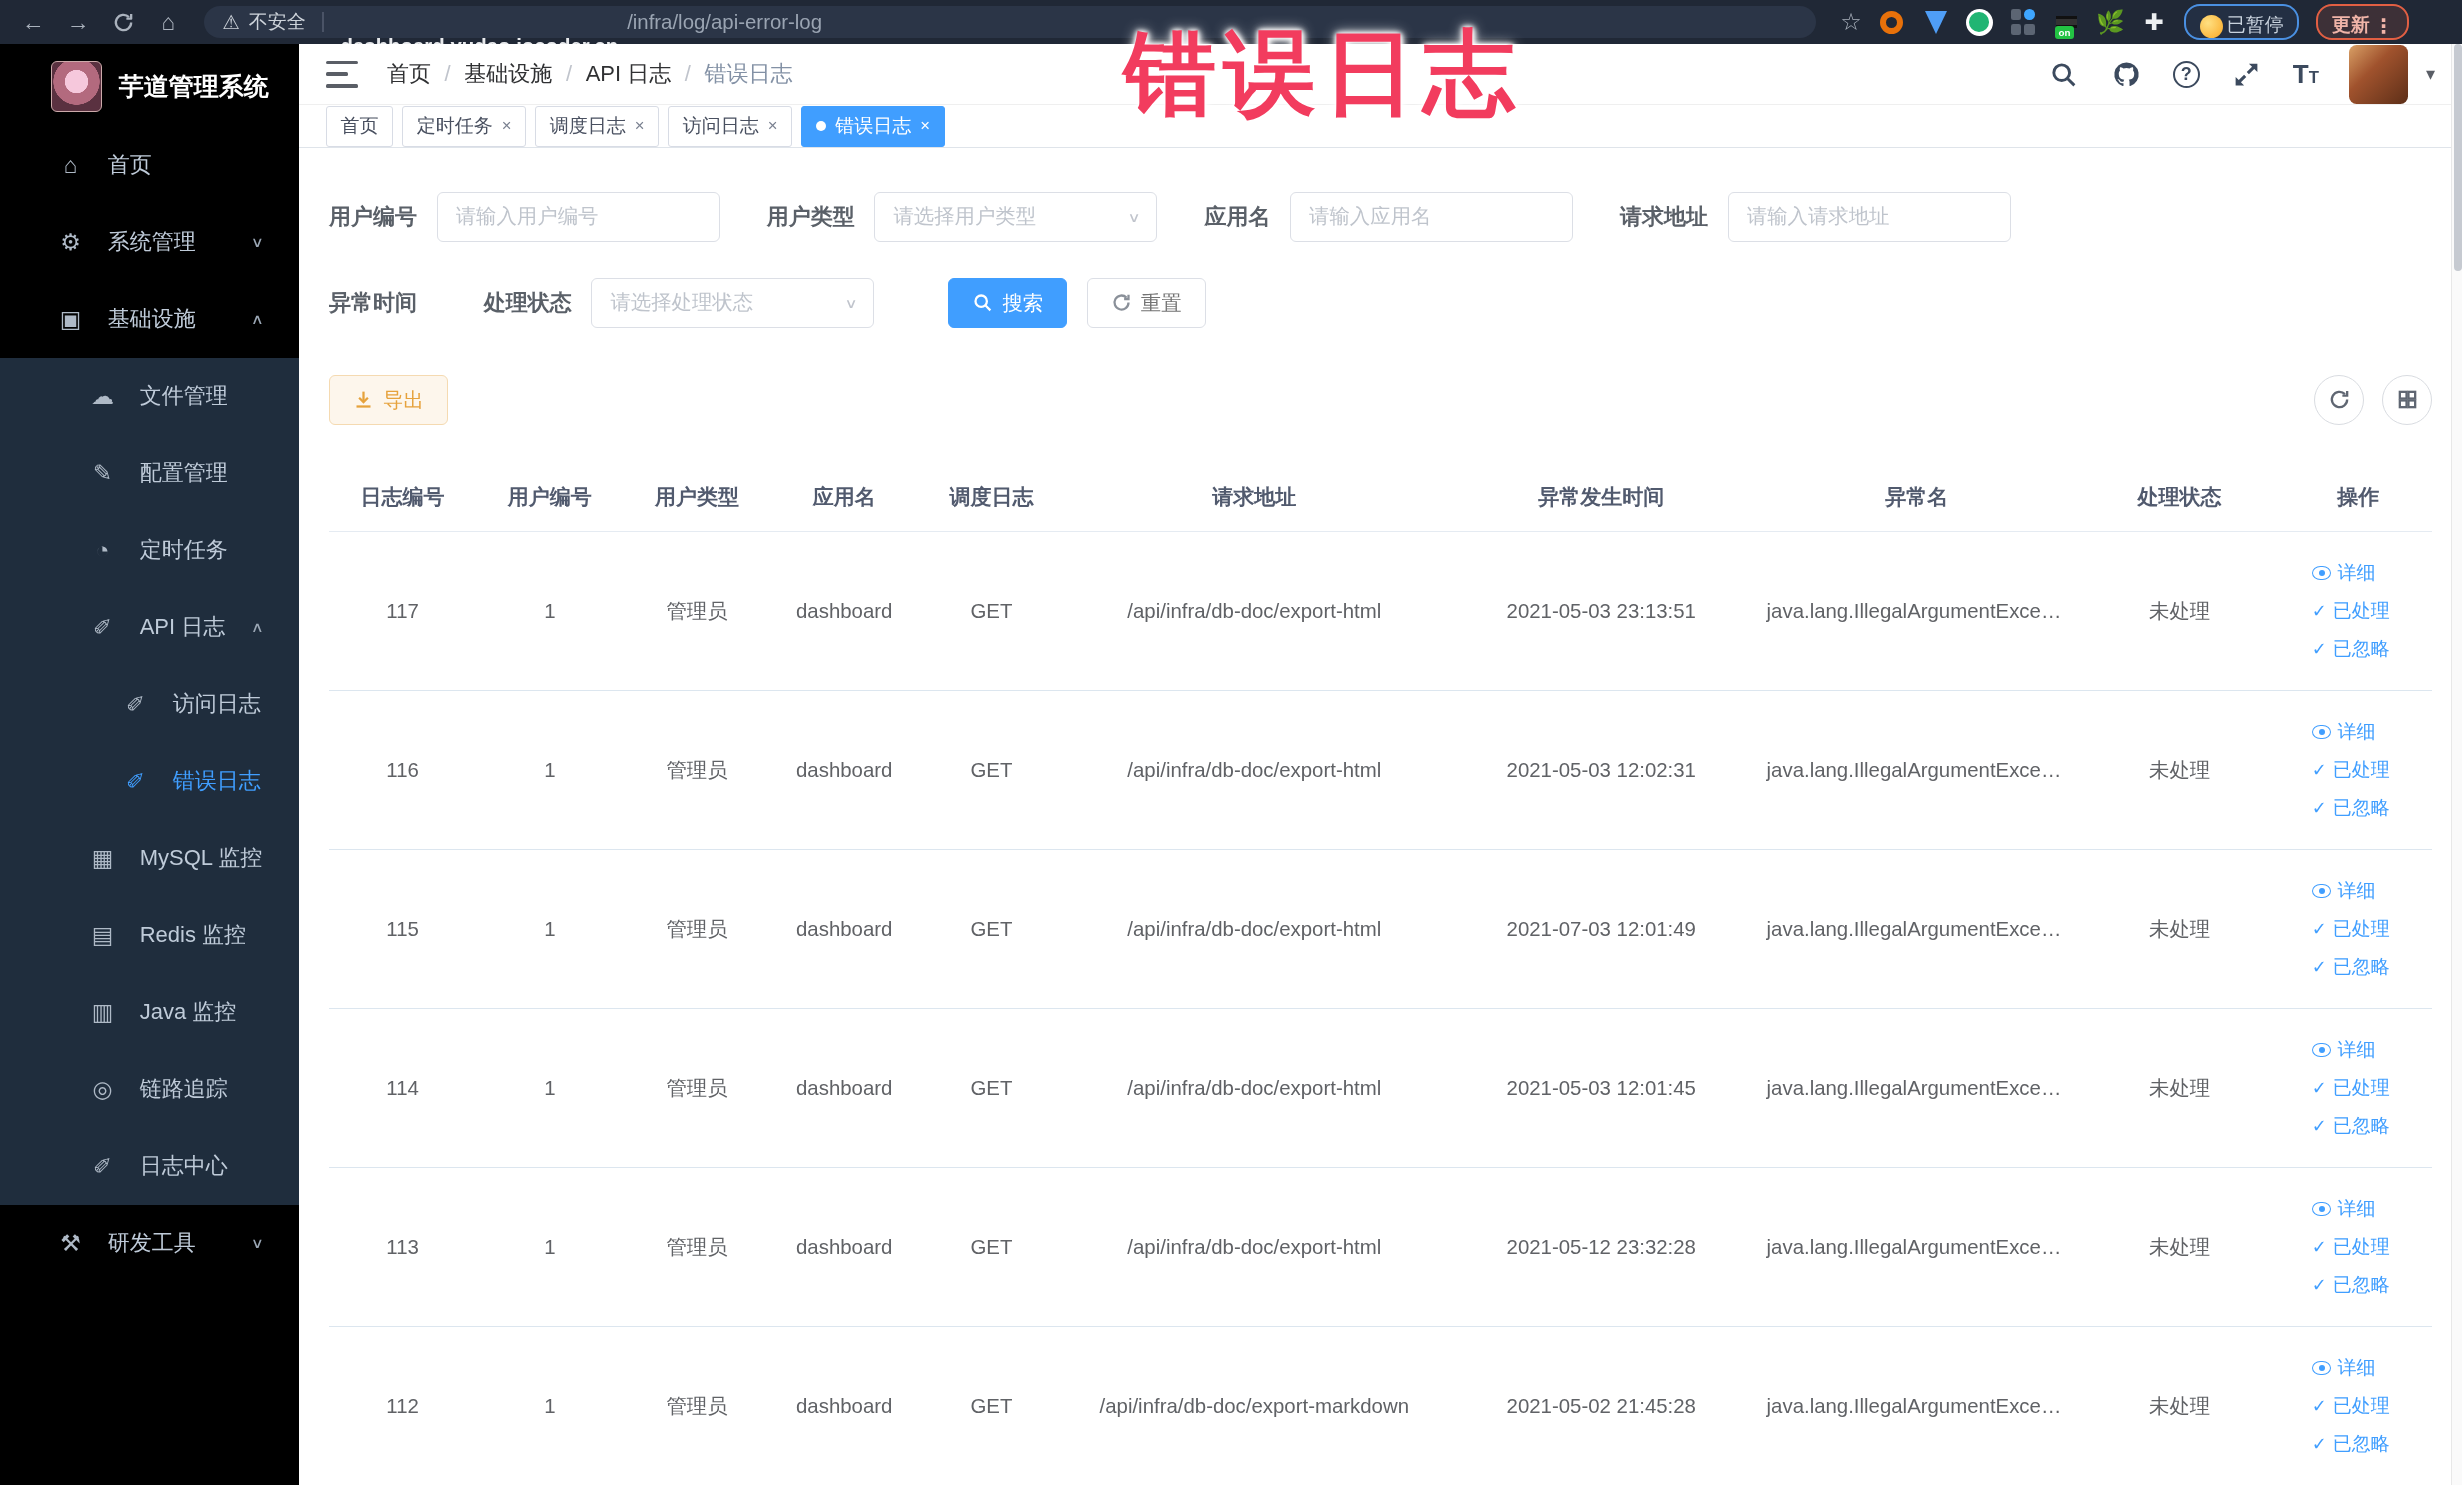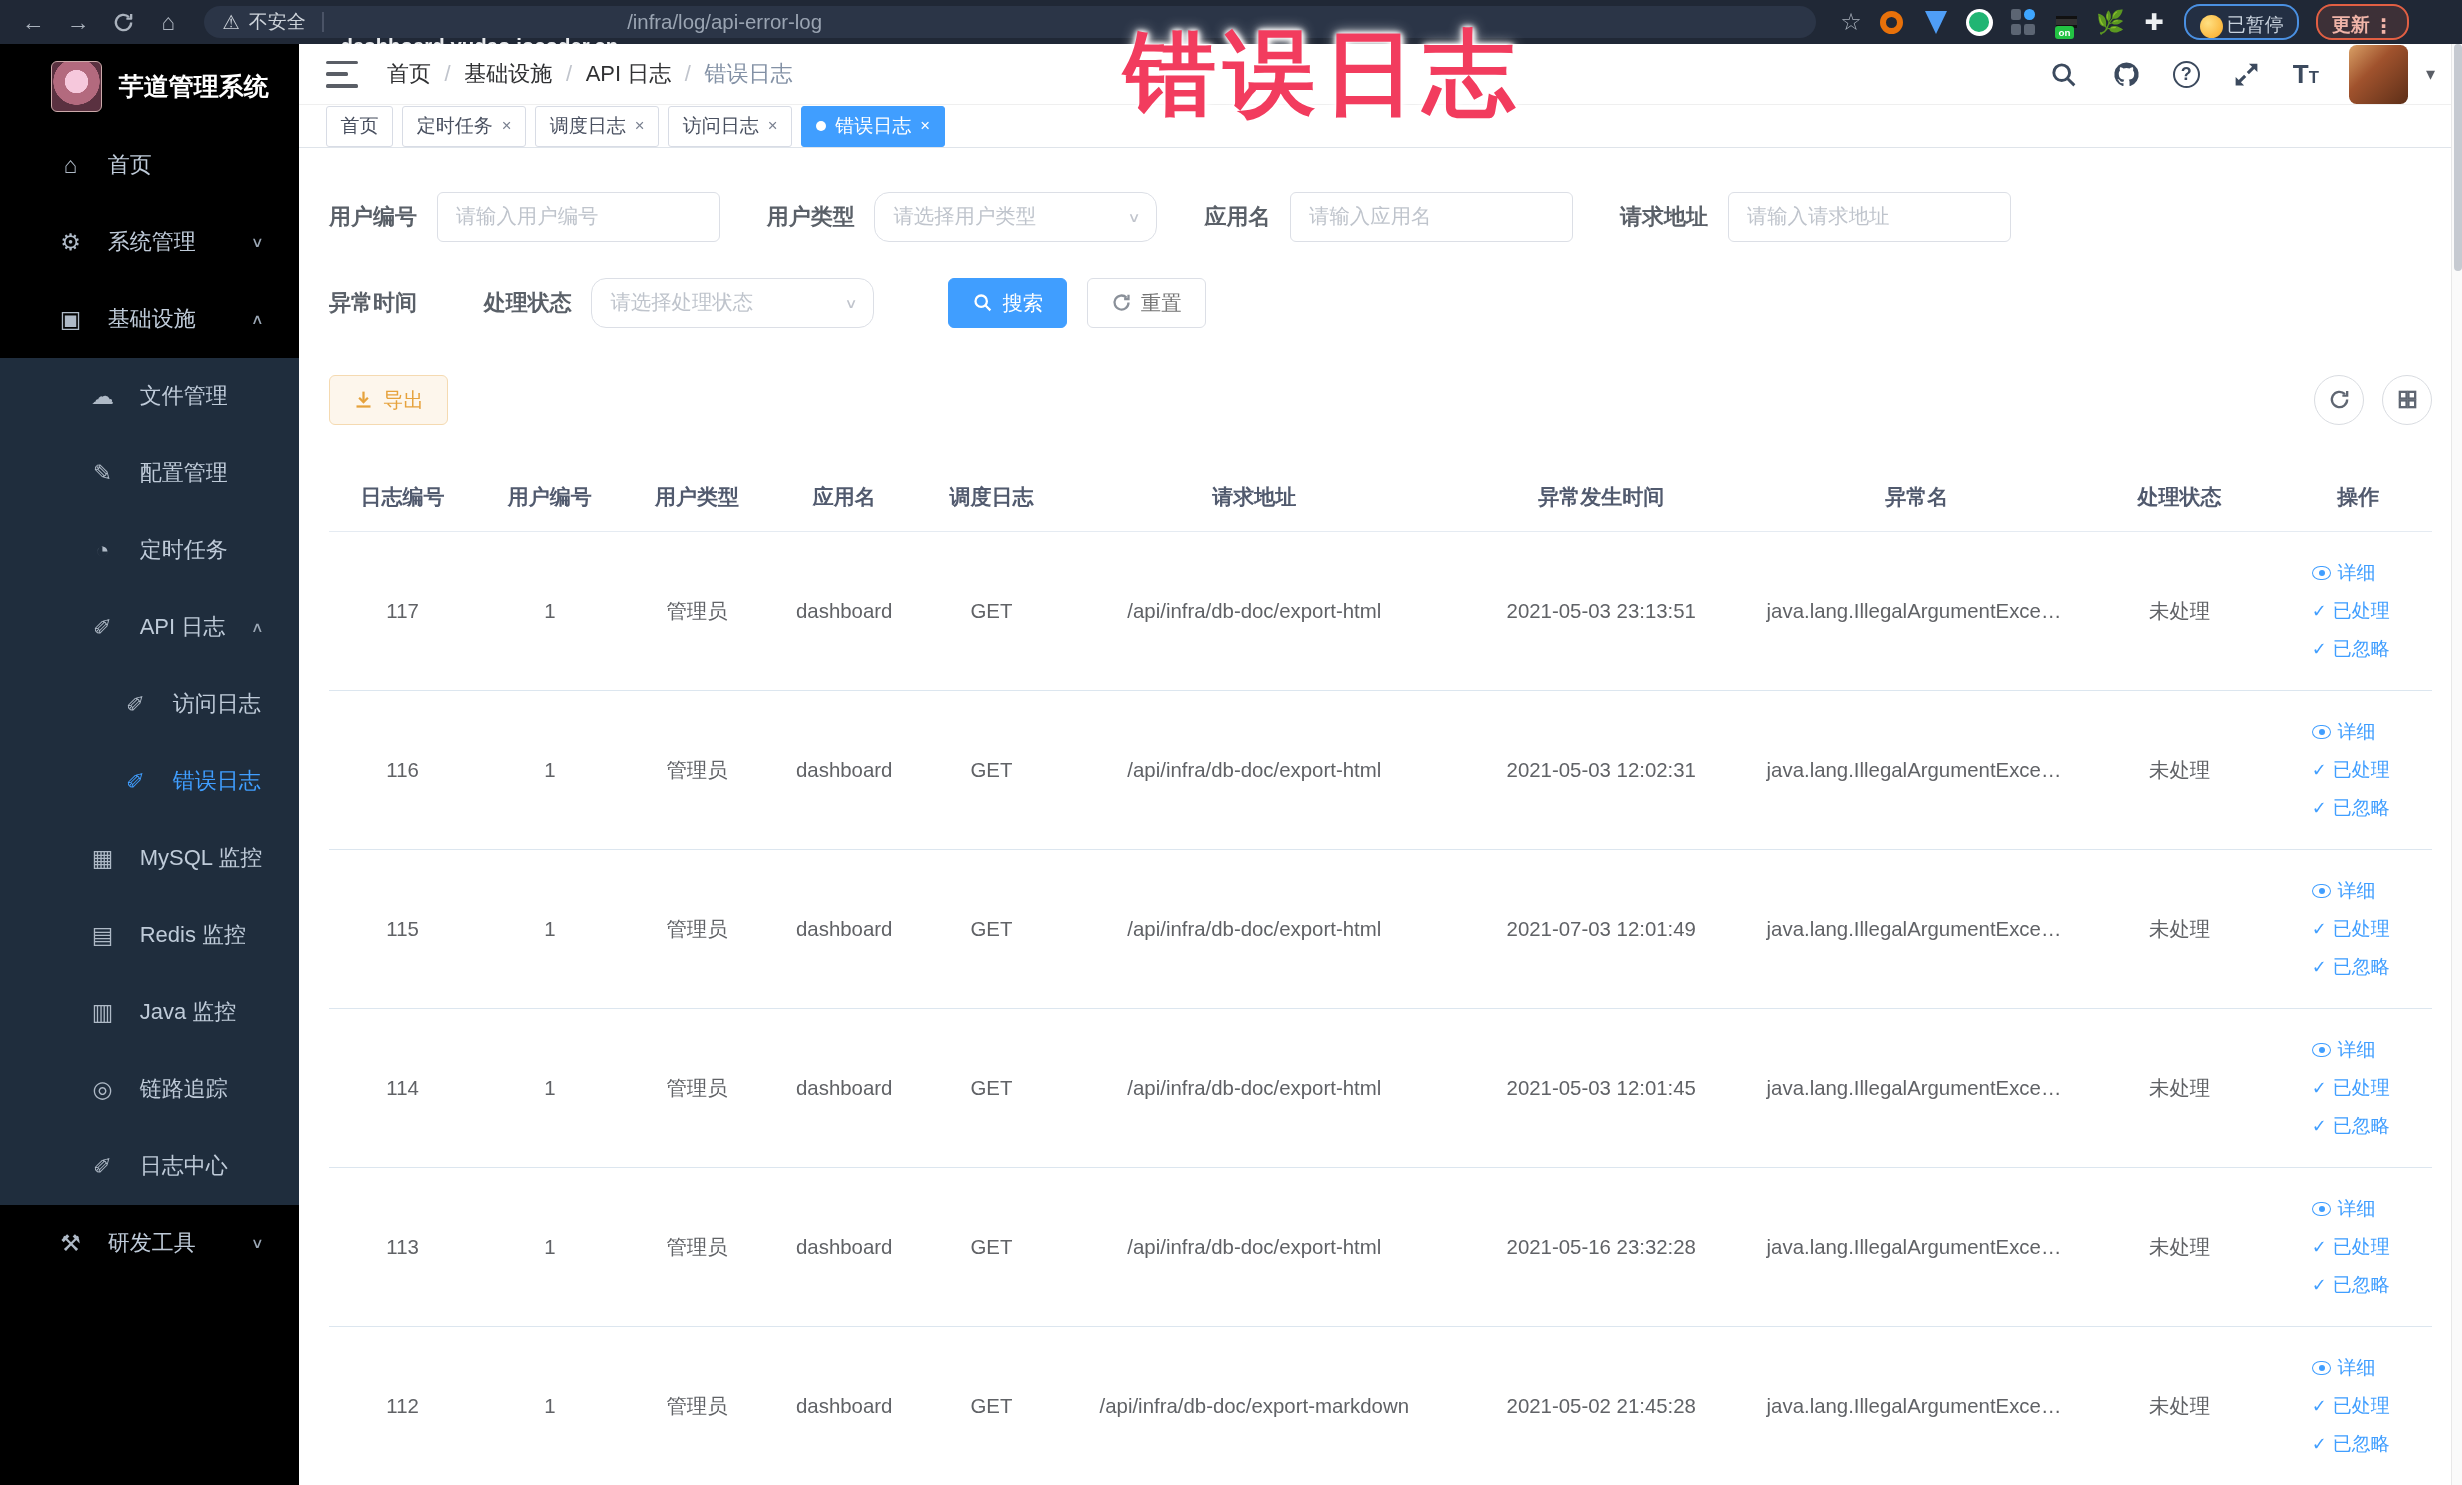--- a/index.html
+++ b/index.html
@@ -72,21 +72,21 @@
   .tag.active .x { color:#fff; }
 
   
   .content { flex:1; background:#fff; padding:7.6px 30px 0 30px; position:relative; }
   .frow { display:flex; align-items:center; margin-top:36px; gap:0; }
   .fgroup { display:flex; align-items:center; margin-right:47px; }
   .flabel { font-size:22px; font-weight:bold; color:#5a6068; margin-right:19.7px; white-space:nowrap; }
   .finput { height:50px; border:1.5px solid #dcdfe6; border-radius:6px; font-size:20.4px; color:#606266; padding:12px 18px; outline:none; }
   .finput::placeholder { color:#bfc4cc; }
   .fselect { position:relative; display:flex; align-items:center; }
-  .fselect .finput { padding-right:48px;border-radius:15px; }
+  .fselect .finput { padding-right:48px; }
   .fselect .chev { position:absolute; right:16.7px; color:#c0c4cc; font-size:18px; transform:scaleY(.75); pointer-events:none; }
   .drange { height:50px; width:357px; border:1.5px solid #dcdfe6; border-radius:6px; display:flex; align-items:center; padding:0 15px; gap:10.6px; }
   .drange svg { width:23px; height:23px; stroke:#c0c4cc; fill:none; stroke-width:2.2; flex-shrink:0; }
   .drange input { border:none; outline:none; width:114px; font-size:19.7px; color:#606266; text-align:center; }
   .drange input::placeholder { color:#bfc4cc; }
   .drange .tilde { color:#bfc4cc; font-size:19.7px; }
   .btn { height:50px; border-radius:6px; font-size:20.4px; display:inline-flex; align-items:center; gap:9px; padding:0 23px; cursor:pointer; border:1.5px solid transparent; }
   .btn svg { width:21px; height:21px; fill:none; stroke-width:2.6; }
   .btn-primary { background:#409EFF; color:#fff; border-color:#409EFF; margin-left:27px; }
   .btn-primary svg { stroke:#fff; }
@@ -510,21 +510,21 @@
           </div>
         </div>
 
         <div class="tr body">
           <div class="td c0">113</div>
           <div class="td c1">1</div>
           <div class="td c2">管理员</div>
           <div class="td c3">dashboard</div>
           <div class="td c4">GET</div>
           <div class="td c5">/api/infra/db-doc/export-html</div>
-          <div class="td c6">2021-05-16 23:32:28</div>
+          <div class="td c6">2021-05-12 23:32:28</div>
           <div class="td c7">java.lang.IllegalArgumentException</div>
           <div class="td c8">未处理</div>
           <div class="td c9 ops">
             <span class="oplink">
                 <i class="eye"></i>
                 <span>详细</span>
               </span>
             <span class="oplink">
                 <span class="ic">✓</span>
                 <span>已处理</span>

